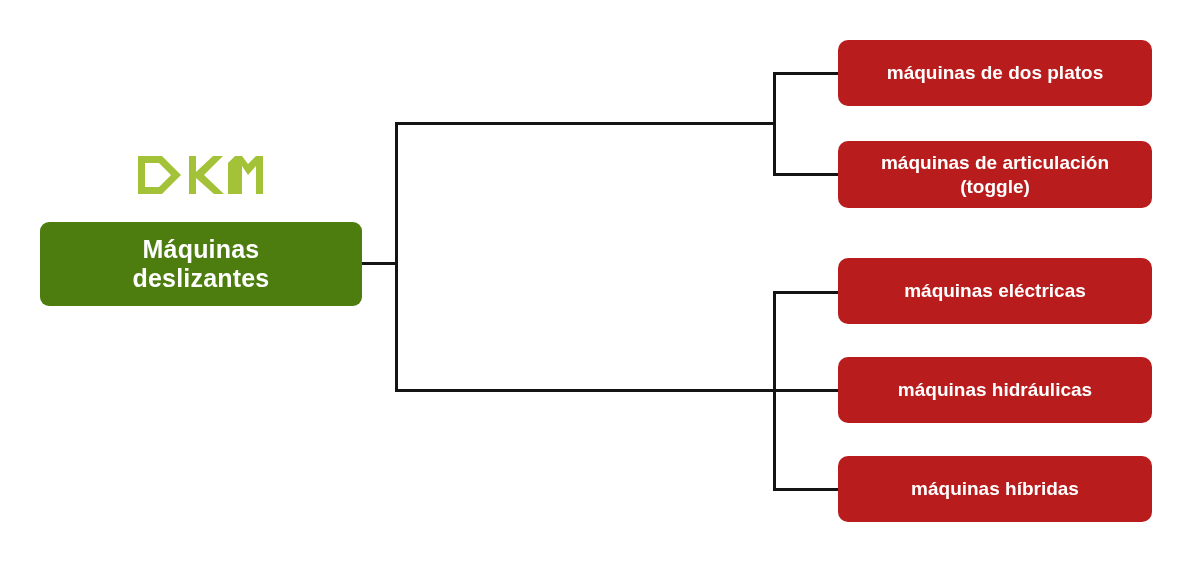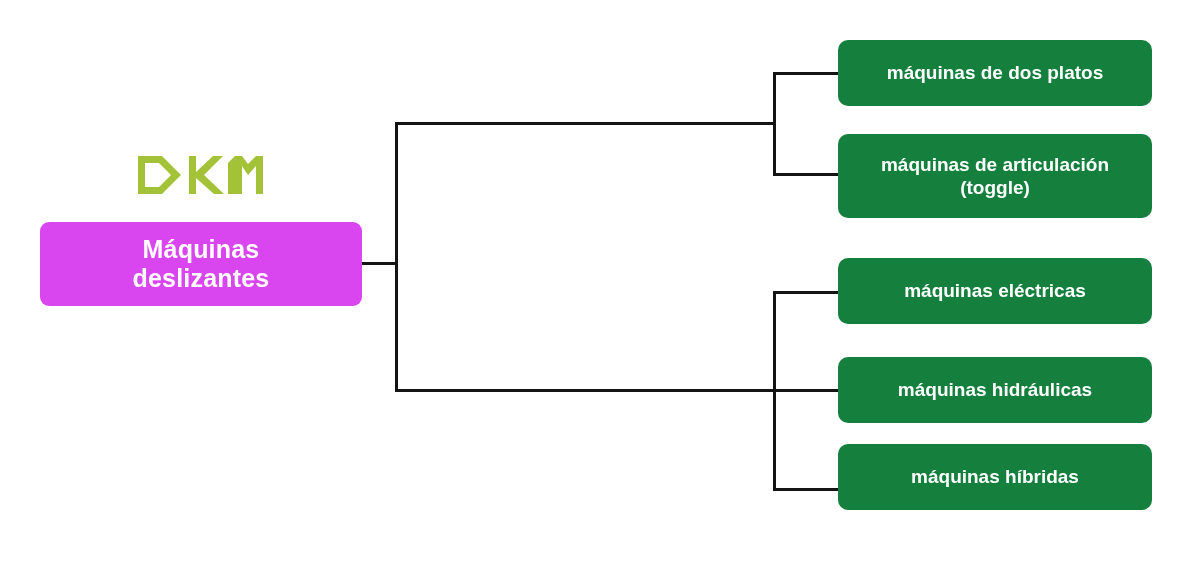--- a/index.html
+++ b/index.html
@@ -27,21 +27,21 @@
     height: 52px;
   }
 
   
   .root-node {
     position: absolute;
     left: 40px;
     top: 222px;
     width: 322px;
     height: 84px;
-    background: #d946ef;
+    background: #4d7c0f;
     border-radius: 9px;
     display: flex;
     align-items: center;
     justify-content: center;
     box-sizing: border-box;
     padding: 0 10px;
   }
   .root-label {
     color: #ffffff;
     font-size: 25px;
@@ -71,21 +71,21 @@
     left: 392px;
     top: 408px;
     width: 368px;
   }
 
   
   .leaf-node {
     position: absolute;
     left: 838px;
     width: 314px;
-    background: #15803d;
+    background: #b91c1c;
     border-radius: 10px;
     display: flex;
     align-items: center;
     justify-content: center;
     box-sizing: border-box;
     padding: 0 10px;
   }
   .leaf-label {
     color: #ffffff;
     font-size: 19px;
@@ -140,28 +140,28 @@
 
   <div class="line line-v" style="left:773px; top:291px; height:200px;"></div>
   <div class="line line-h" style="left:773px; top:291px; width:68px;"></div>
   <div class="line line-h" style="left:773px; top:389px; width:68px;"></div>
   <div class="line line-h" style="left:773px; top:488px; width:68px;"></div>
 
 
   <div class="leaf-node" style="top:40px; height:66px;">
     <div class="leaf-label">máquinas de dos platos</div>
   </div>
-  <div class="leaf-node" style="top:134px; height:84px;">
+  <div class="leaf-node" style="top:141px; height:67px;">
     <div class="leaf-label">máquinas de articulación
 (toggle)</div>
   </div>
 
   <div class="leaf-node" style="top:357px; height:66px;">
     <div class="leaf-label">máquinas hidráulicas</div>
   </div>
   <div class="leaf-node" style="top:258px; height:66px;">
     <div class="leaf-label">máquinas eléctricas</div>
   </div>
-  <div class="leaf-node" style="top:444px; height:66px;">
+  <div class="leaf-node" style="top:456px; height:66px;">
     <div class="leaf-label">máquinas híbridas</div>
   </div>
 
 </div>
 
 </body></html>

